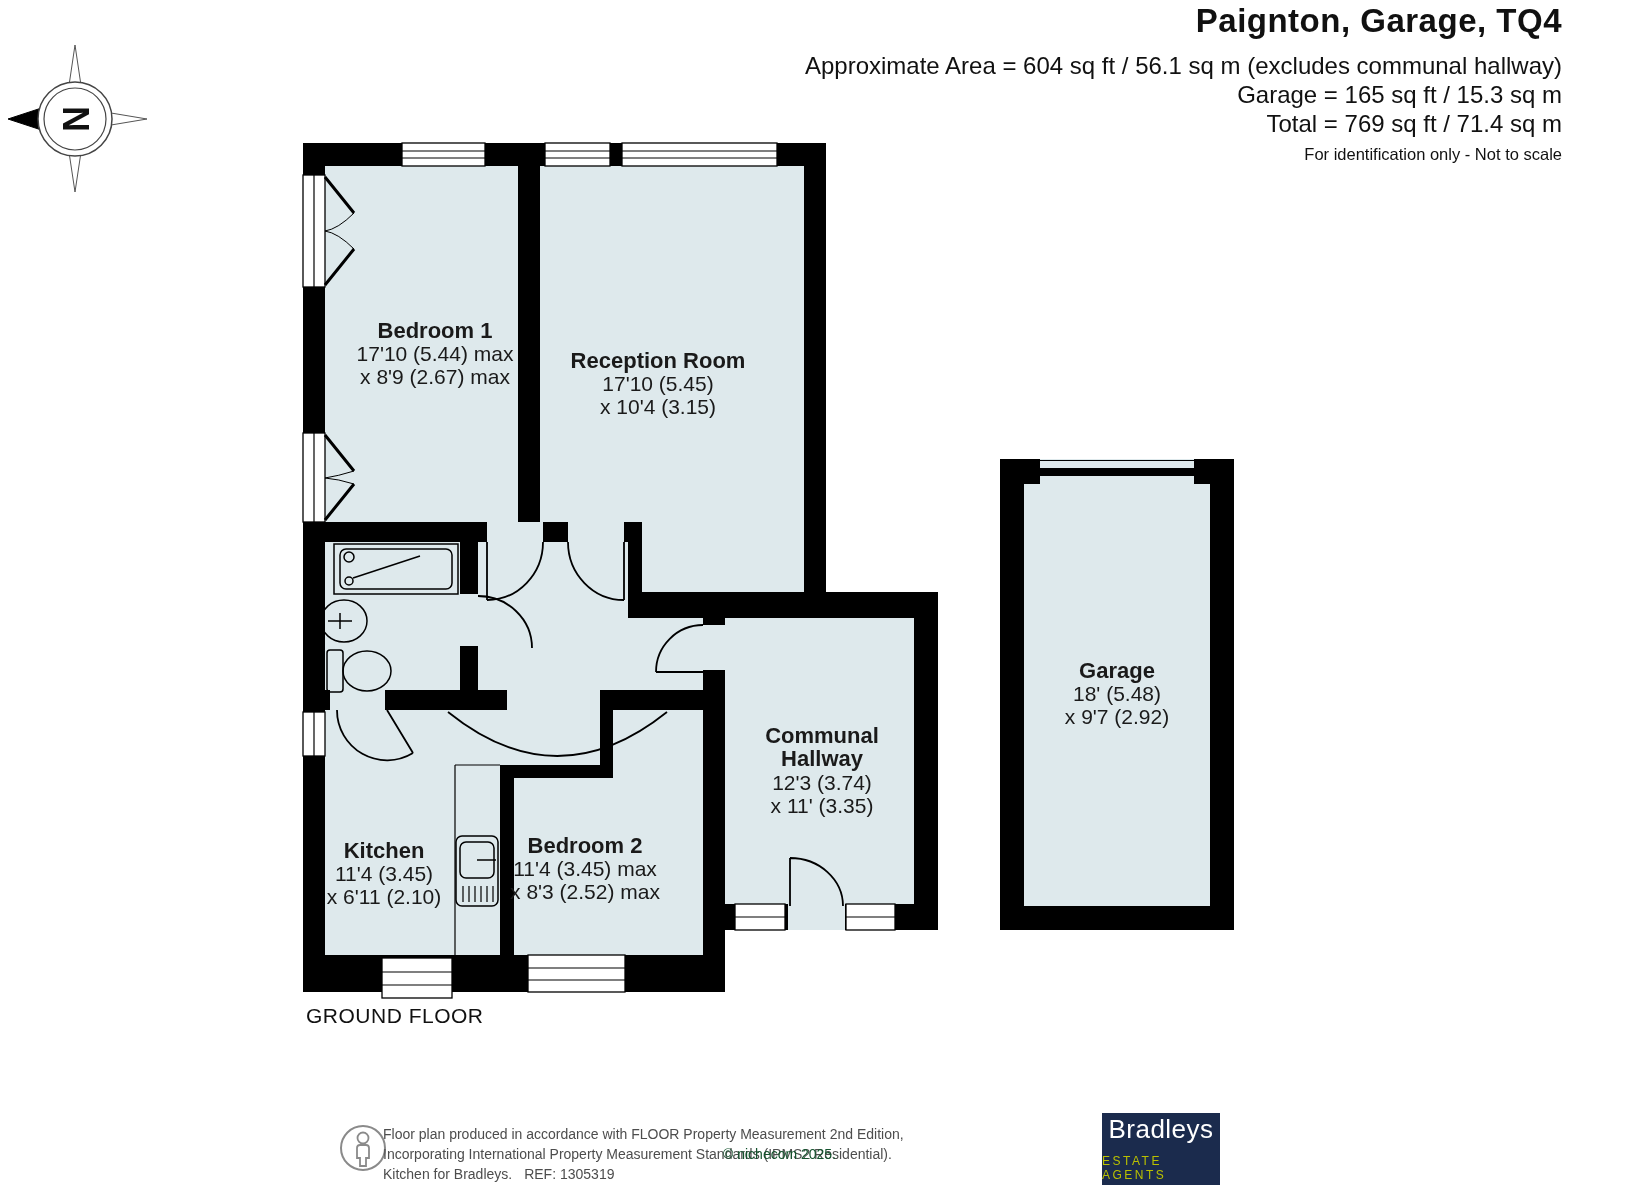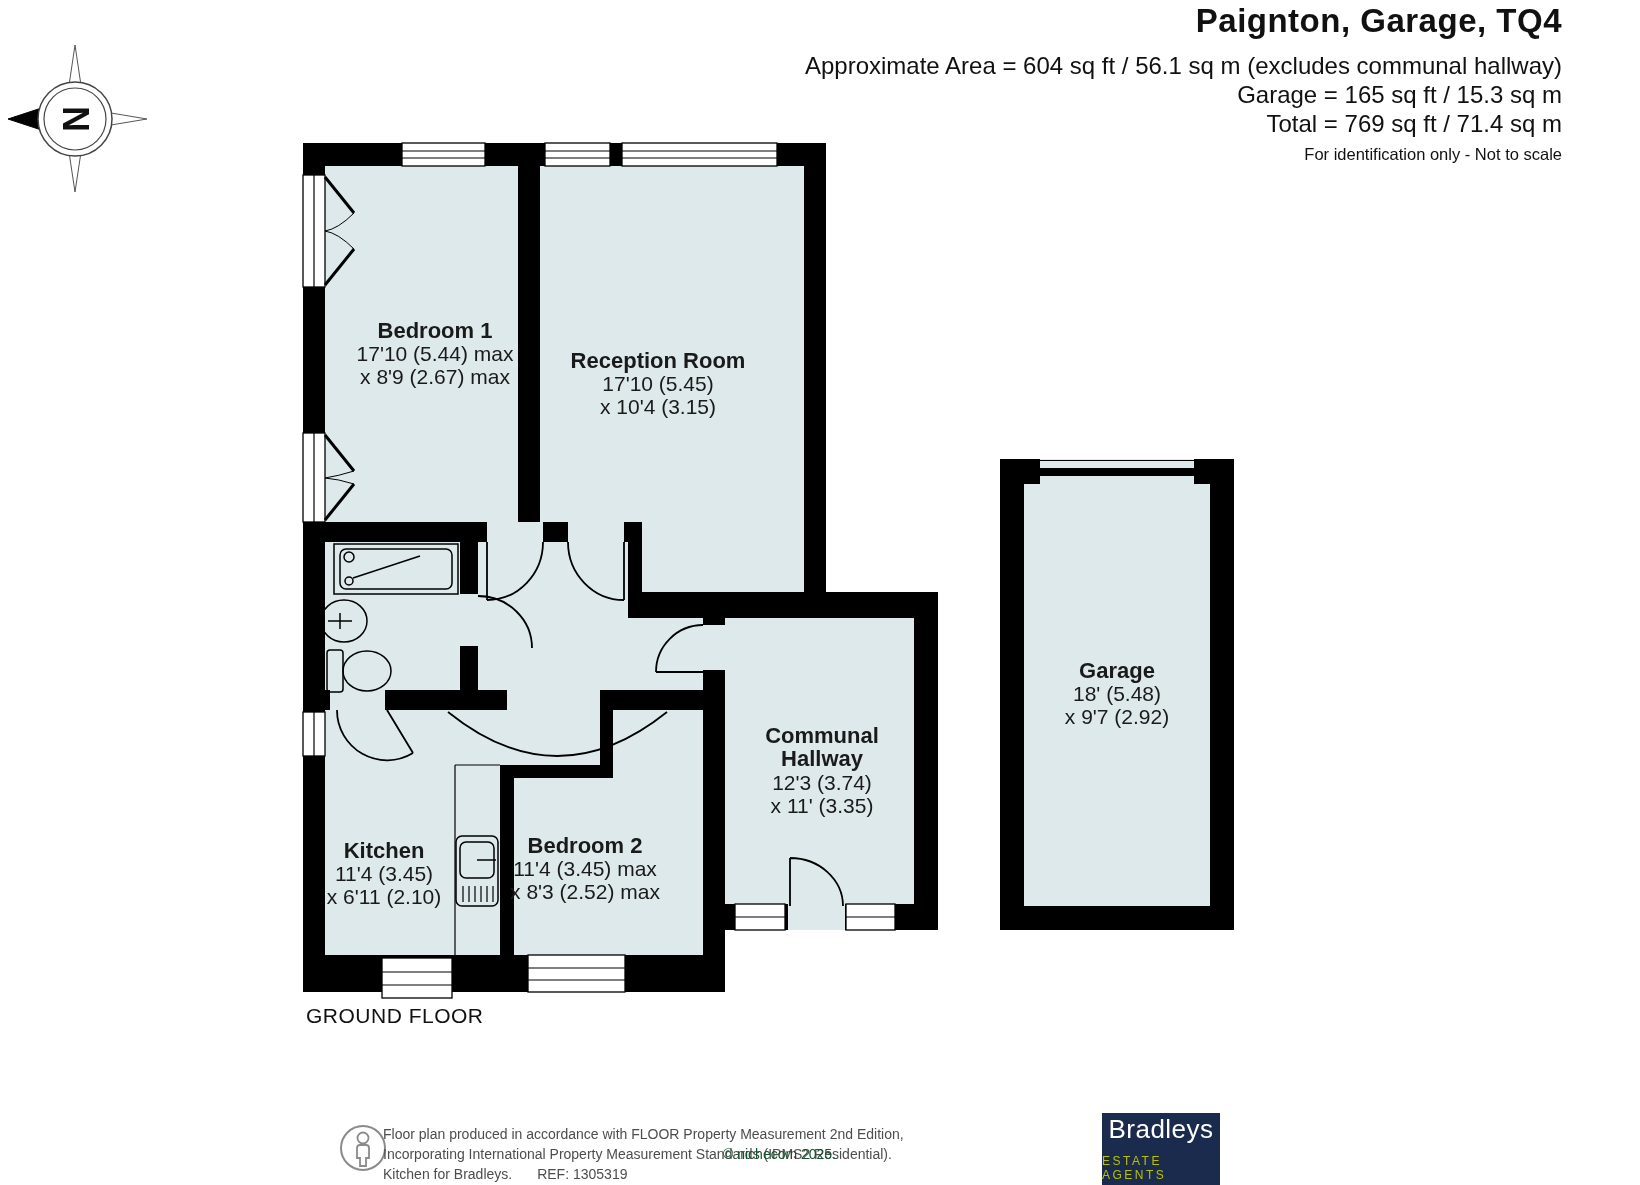--- a/index.html
+++ b/index.html
@@ -22,21 +22,21 @@
   .hdr-total{top:110px;font-size:24px}
   .hdr-note{top:145px;font-size:16.5px}
   
   .room-name{font:bold 22px "Liberation Sans",sans-serif;fill:#1a1a1a;text-anchor:middle}
   .room-dim{font:21px "Liberation Sans",sans-serif;fill:#1a1a1a;text-anchor:middle}
   .compass-letter{font:bold 36px "Liberation Sans",sans-serif;fill:#111;text-anchor:middle}
   
   .floor-label{position:absolute;left:306px;top:1004px;font-size:21px;font-weight:normal;letter-spacing:.5px}
   
   .foot-text{position:absolute;left:383px;top:1124px;font-size:14px;line-height:20px;color:var(--muted)}
-  .foot-ref{margin-left:25px}
+  .foot-ref{margin-left:12px}
   .foot-copy{position:absolute;left:723px;top:1146px;font-size:14px;color:#14532d;white-space:nowrap}
   .logo{position:absolute;left:1102px;top:1113px;width:118px;height:72px;background:var(--logo-bg);
         display:flex;flex-direction:column;align-items:center;justify-content:center}
   .logo-name{color:#fff;font-size:26px;font-weight:500;line-height:26px;letter-spacing:.5px}
   .logo-tag{color:var(--logo-accent);font-size:12px;letter-spacing:2.5px;margin-top:12px}
 </style>
 </head>
 <body>
 
 <div class="page">

